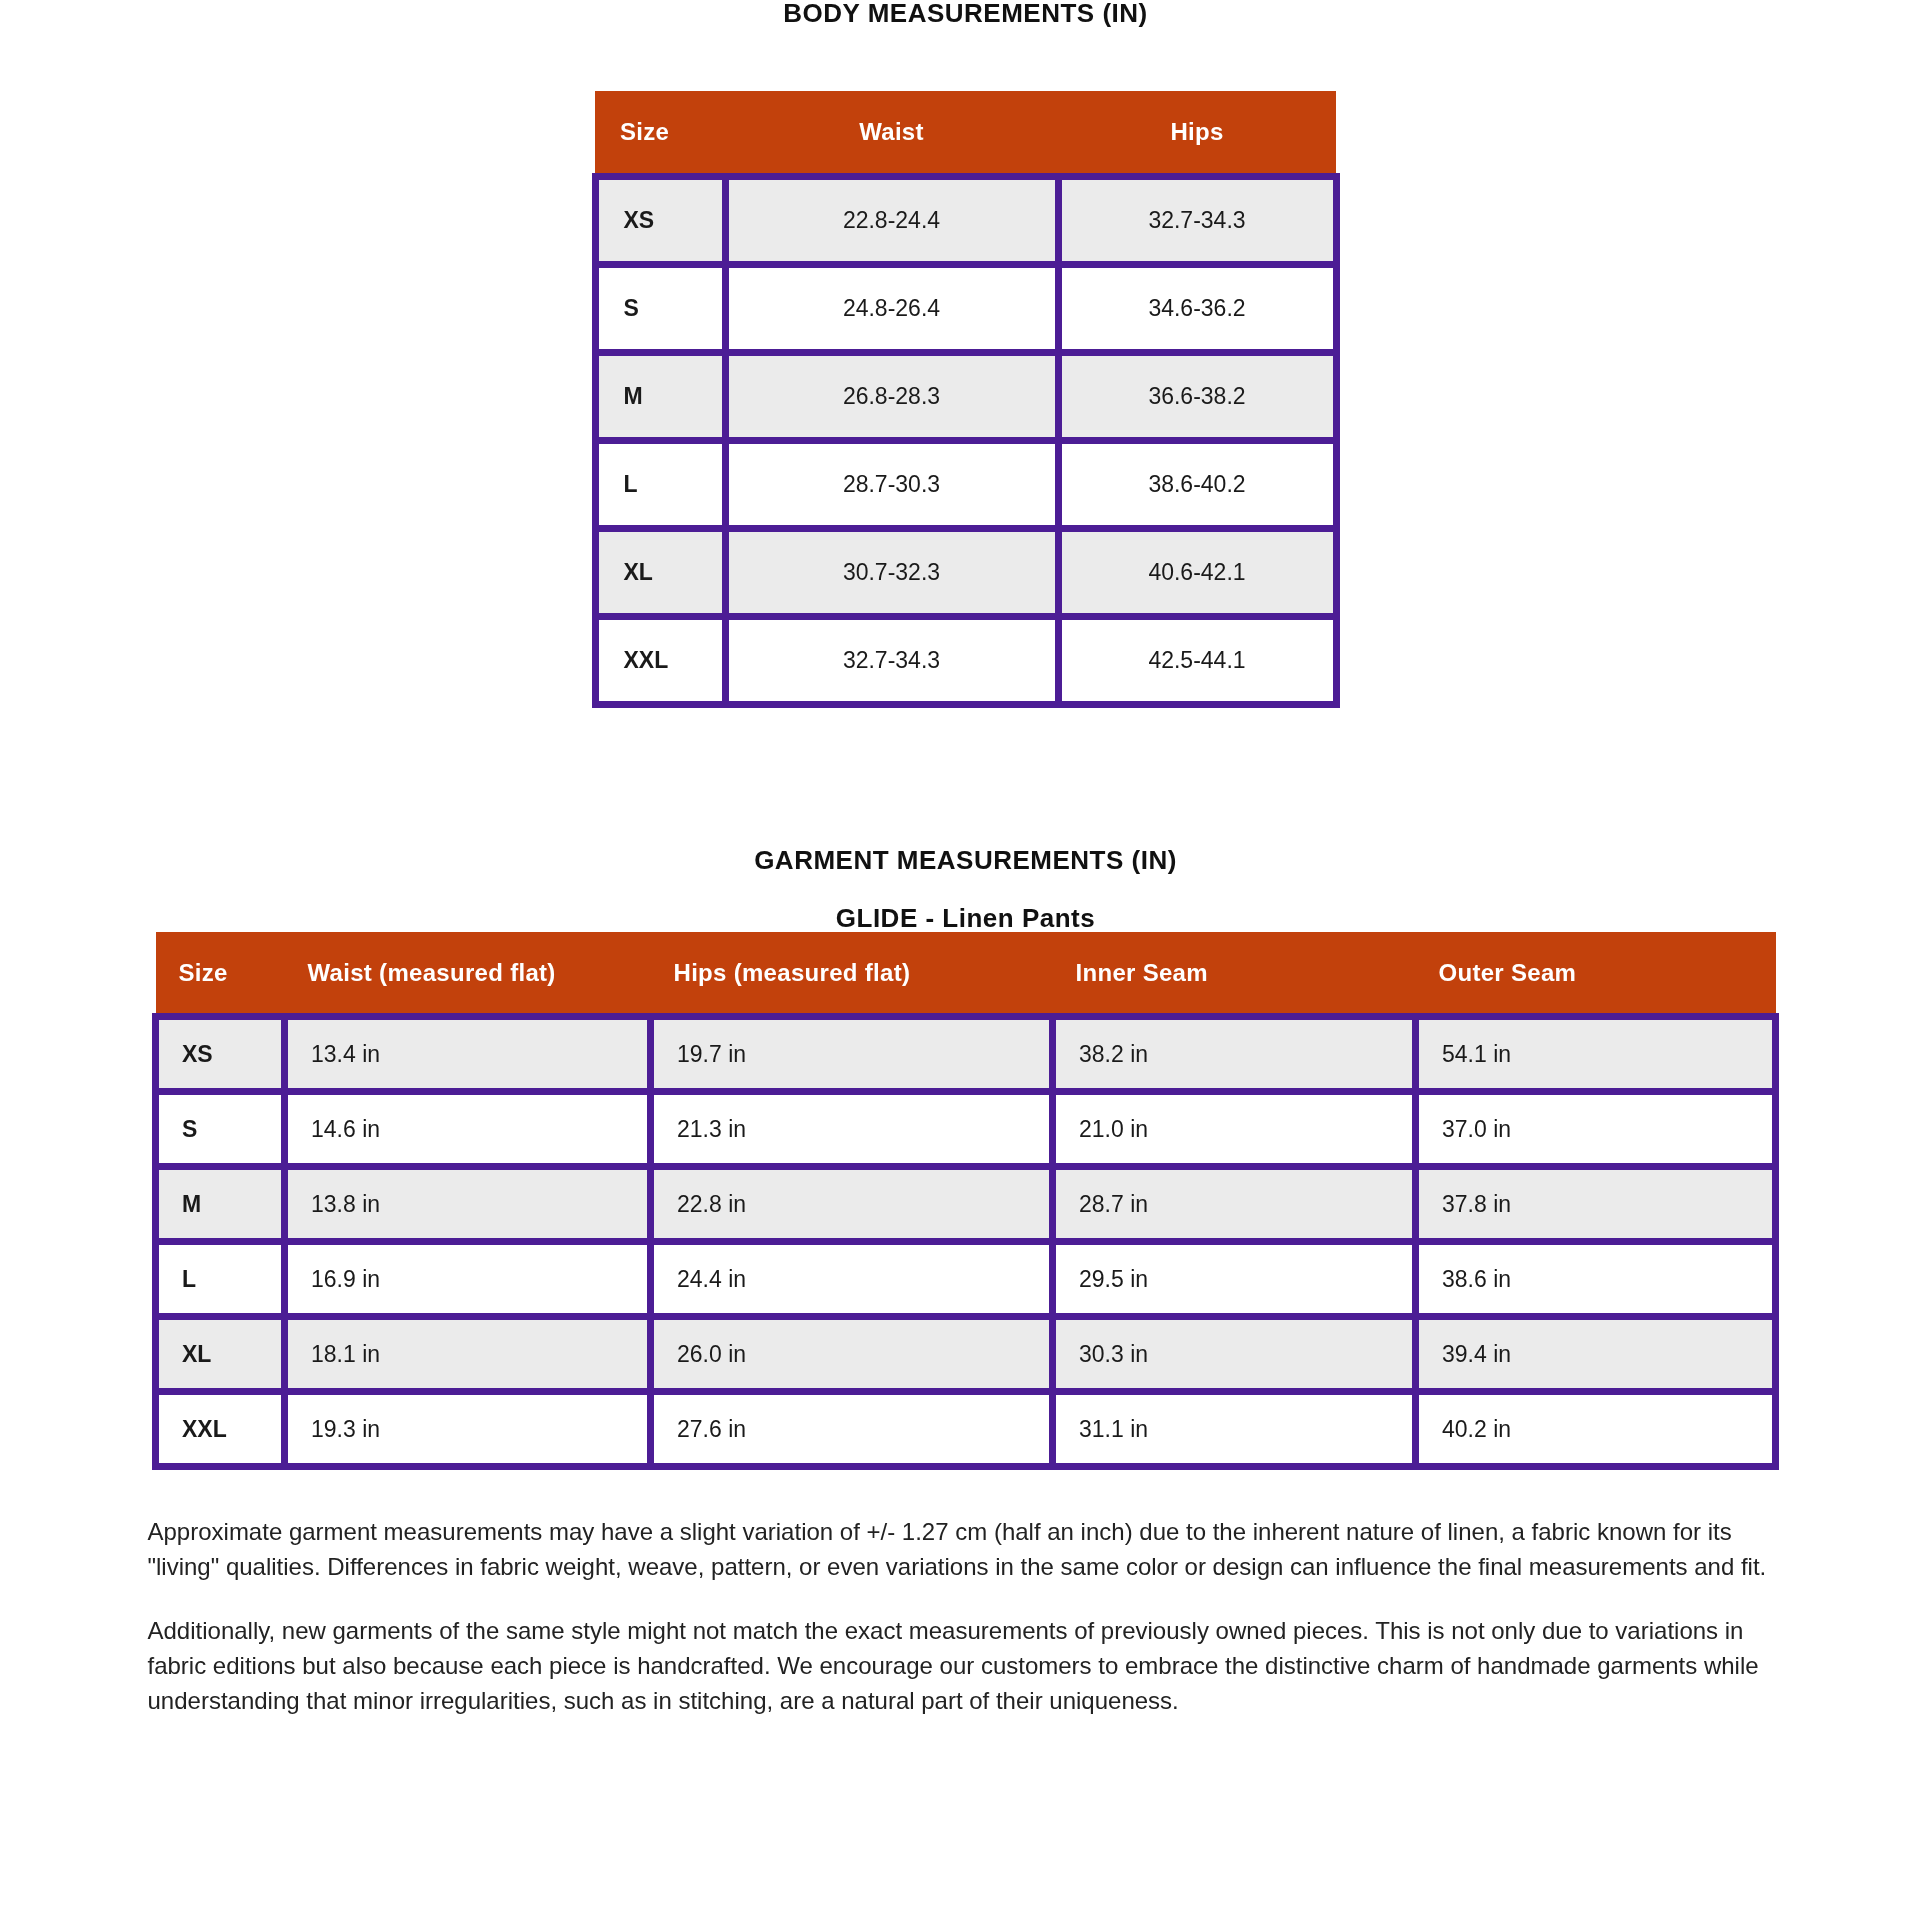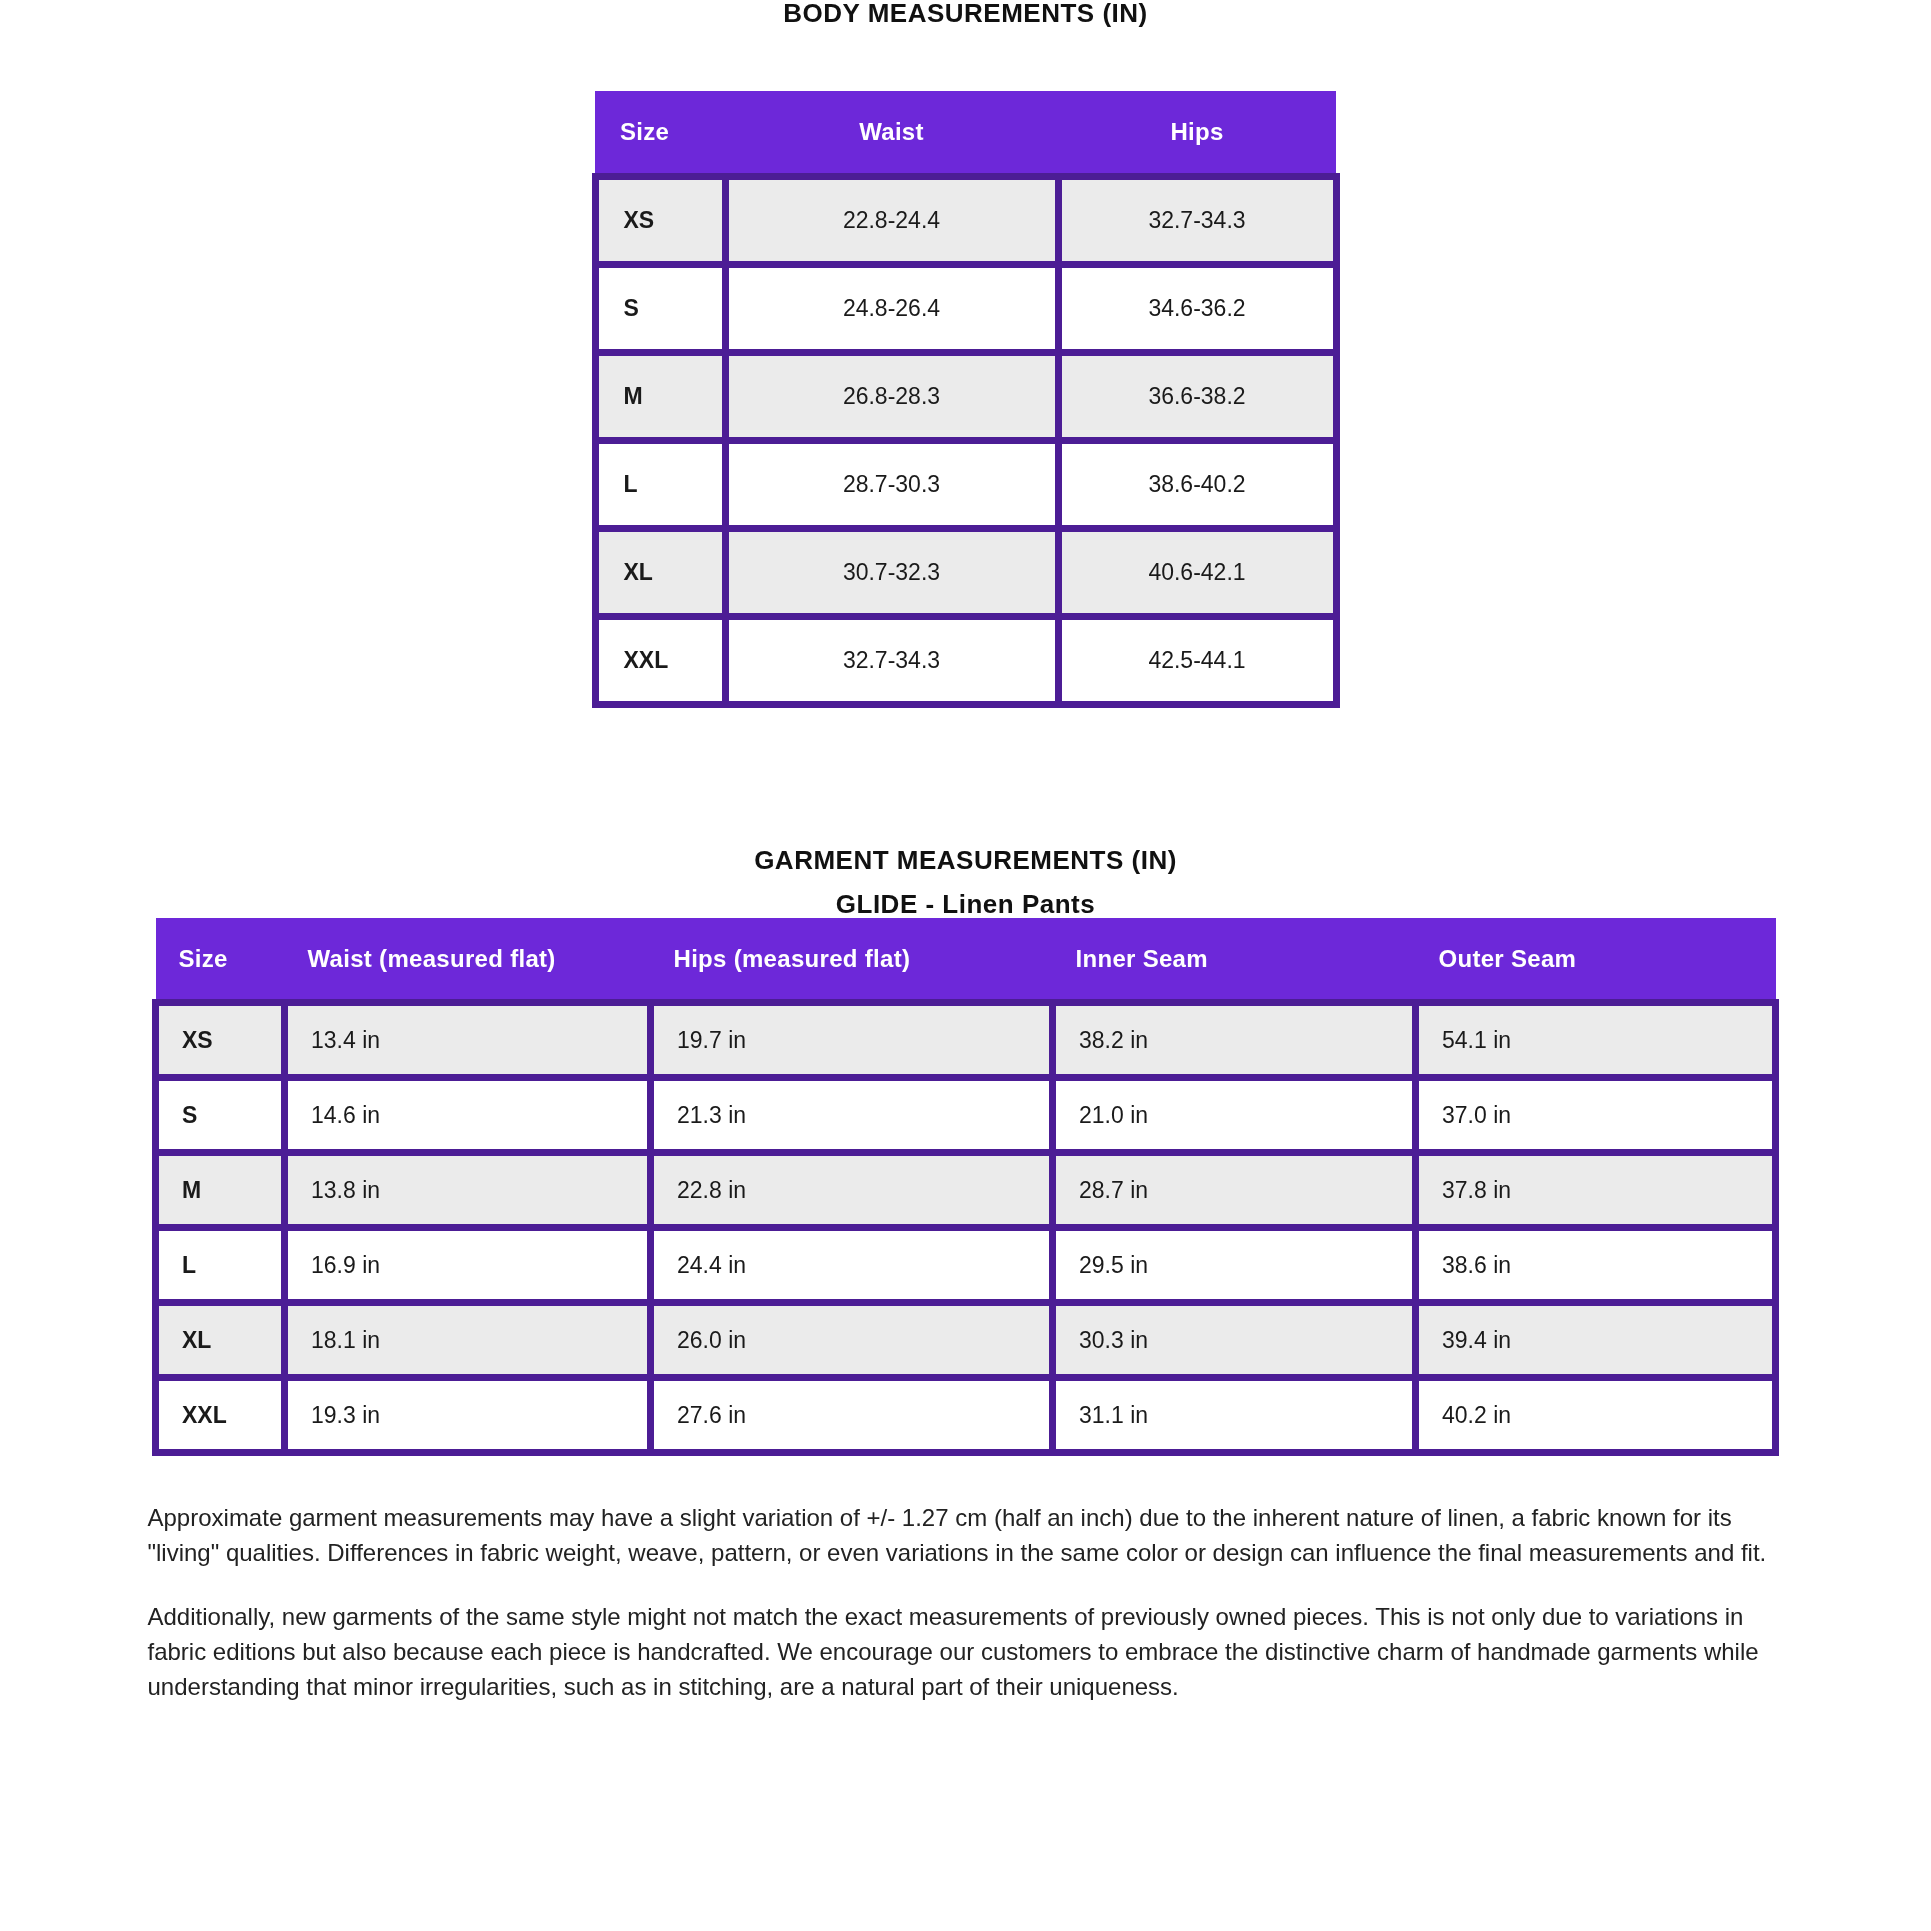--- a/index.html
+++ b/index.html
@@ -20,29 +20,29 @@
     text-align: center;
     font-size: 26px;
     line-height: 27px;
     font-weight: bold;
     color: #111111;
     margin: 0;
     letter-spacing: 0.5px;
   }
   .title-body { margin-bottom: 64px; }
   .title-garment { margin-top: 139px; }
-  .subtitle-garment { margin-top: 17px; }
+  .subtitle-garment { margin-top: 31px; }
 
   table.meas-table {
     border-collapse: collapse;
     table-layout: fixed;
     margin: 0 auto;
   }
   table.meas-table thead th {
-    background: #6d28d9;
+    background: #c2410c;
     color: #ffffff;
     font-weight: 600;
     font-size: 24px;
     letter-spacing: 0.3px;
     border: none;
   }
   table.meas-table tbody td {
     border: 7px solid #4c1d95;
     font-size: 23px;
     color: #1a1a1a;

